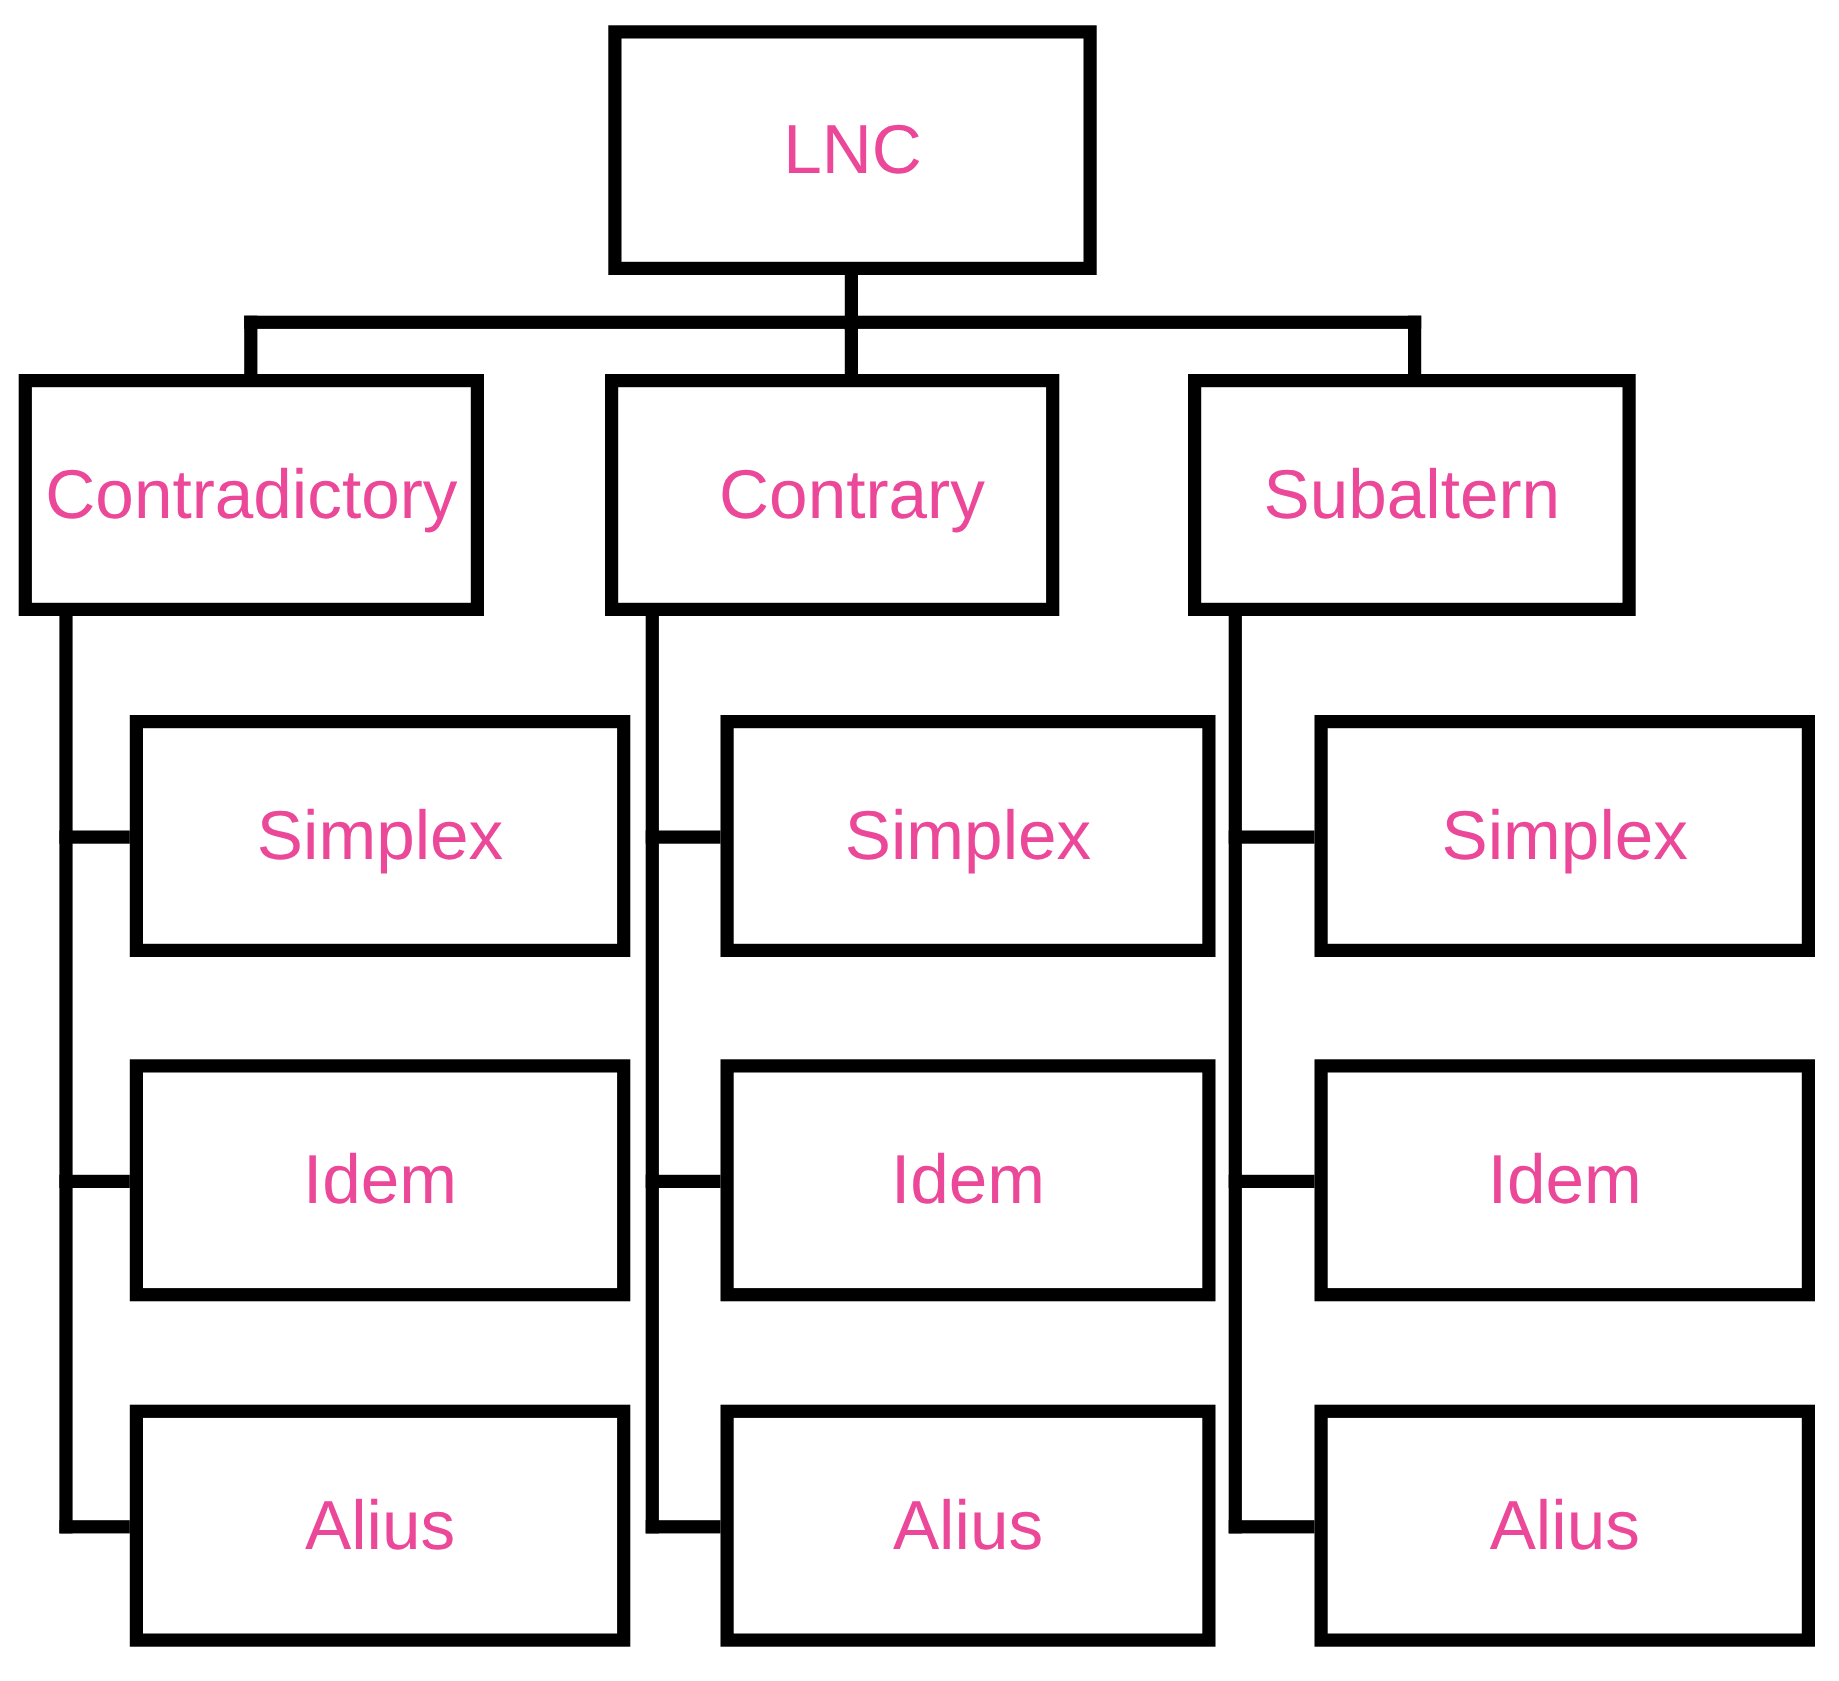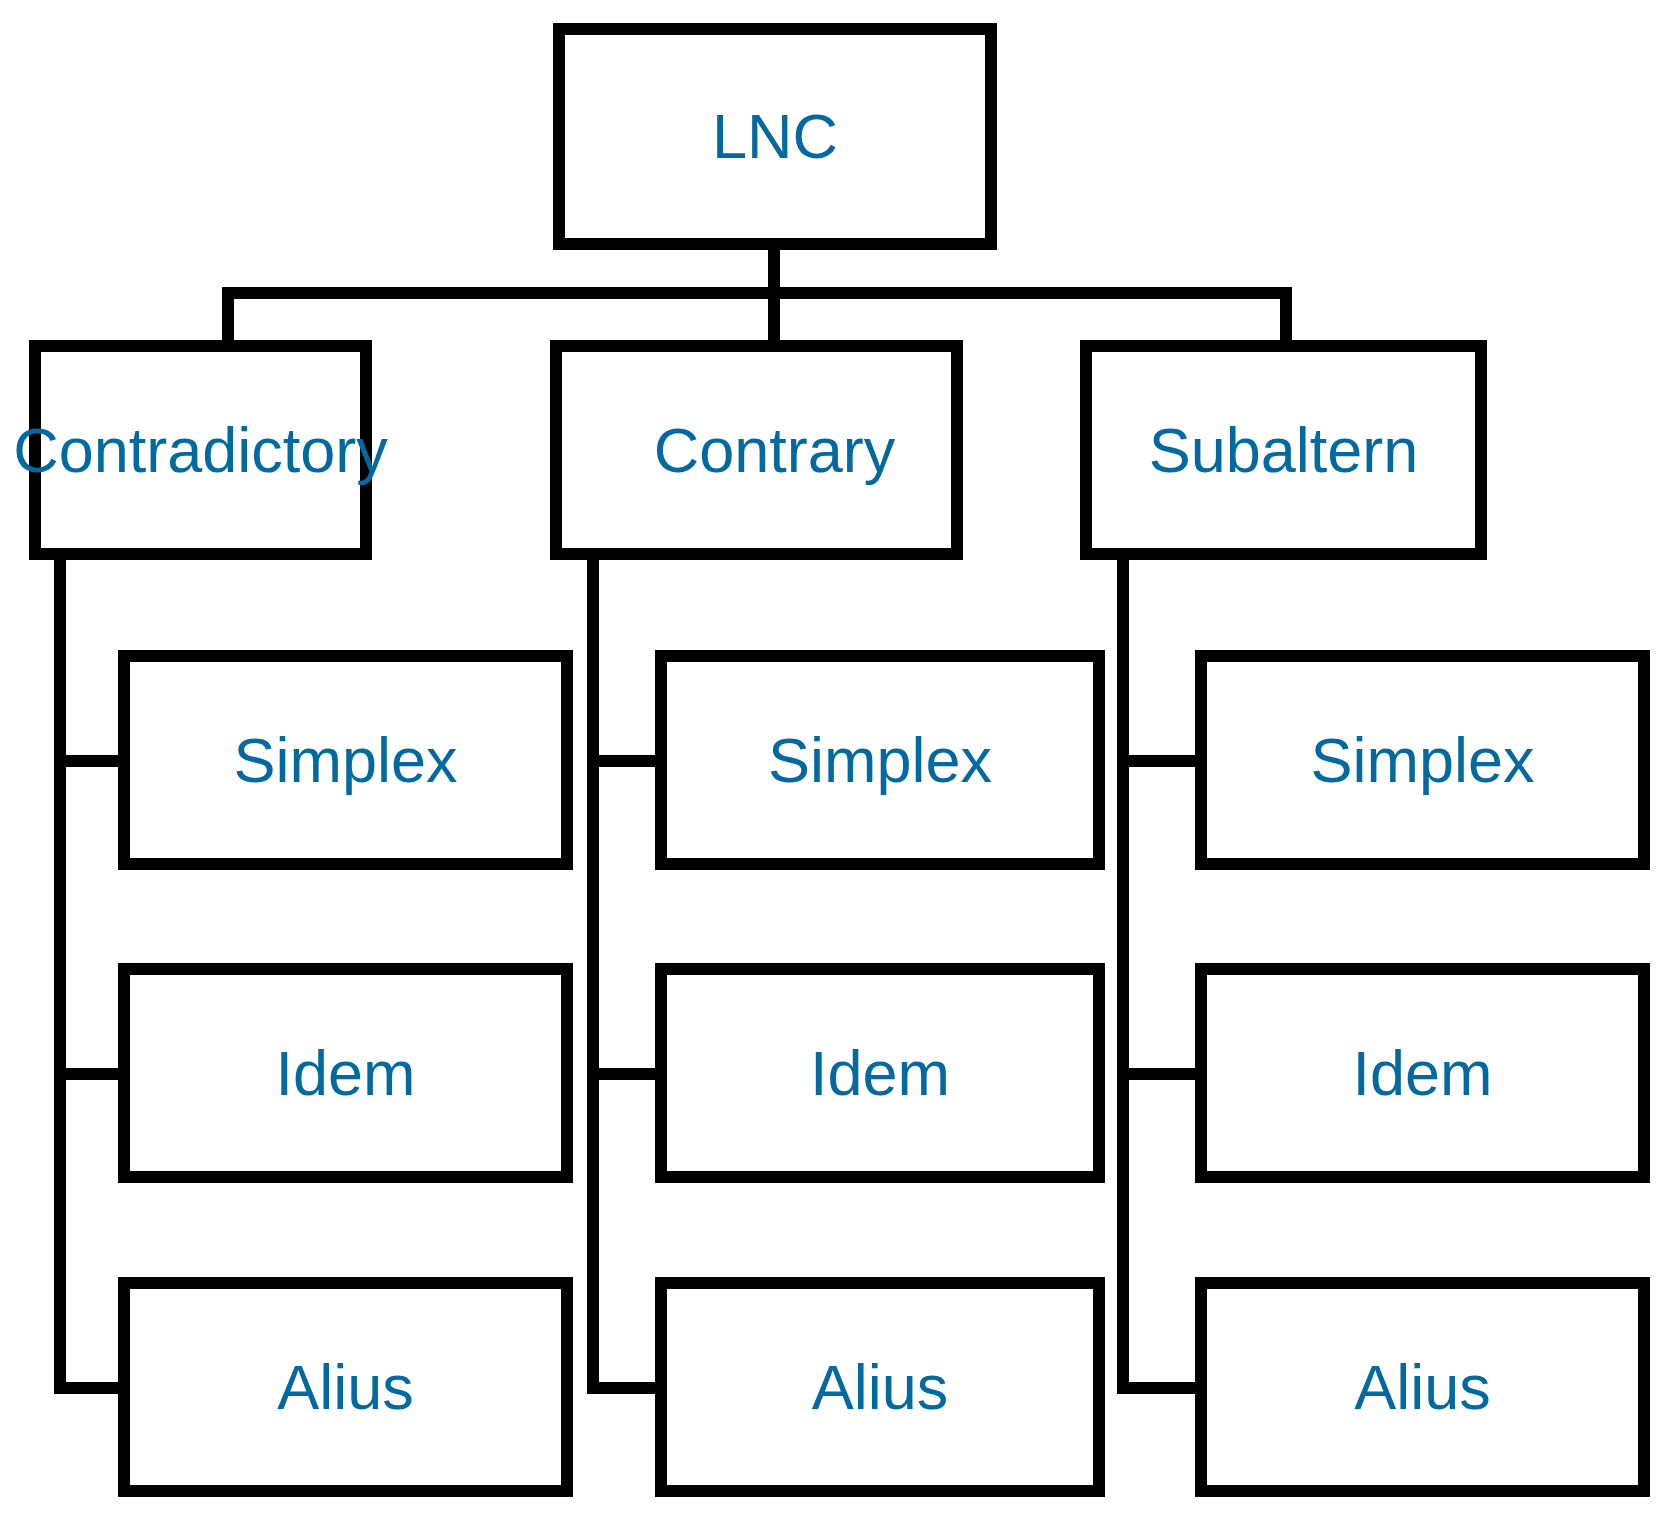--- a/index.html
+++ b/index.html
@@ -13,38 +13,38 @@
     height: 1528px;
     background: #ffffff;
     overflow: hidden;
     font-family: "Liberation Sans", "DejaVu Sans", sans-serif;
   }
   .node {
     position: absolute;
     box-sizing: border-box;
     background: #ffffff;
     border: 12px solid #000000;
-    color: #0369a1;
+    color: #ec4899;
     display: flex;
     align-items: center;
     justify-content: center;
     font-size: 63px;
     line-height: 1;
     white-space: nowrap;
   }
   .line {
     position: absolute;
     background: #000000;
   }
 
   
   .n-root { left: 553px; top: 23px;  width: 444px; height: 227px; }
 
   
-  .n-b0   { left: 17px;   top: 340px; width: 343px; height: 220px; margin-left: 12px; }
+  .n-b0   { left: 17px;   top: 340px; width: 423px; height: 220px; }
   .n-b1   { left: 550px;  top: 340px; width: 413px; height: 220px; padding-left: 36px; }
   .n-b2   { left: 1080px; top: 340px; width: 407px; height: 220px; }
 
   
   .n-c00 { left: 118px;  top: 650px;  width: 455px; height: 220px; }
   .n-c01 { left: 118px;  top: 963px;  width: 455px; height: 220px; }
   .n-c02 { left: 118px;  top: 1277px; width: 455px; height: 220px; }
   .n-c10 { left: 655px;  top: 650px;  width: 450px; height: 220px; }
   .n-c11 { left: 655px;  top: 963px;  width: 450px; height: 220px; }
   .n-c12 { left: 655px;  top: 1277px; width: 450px; height: 220px; }

